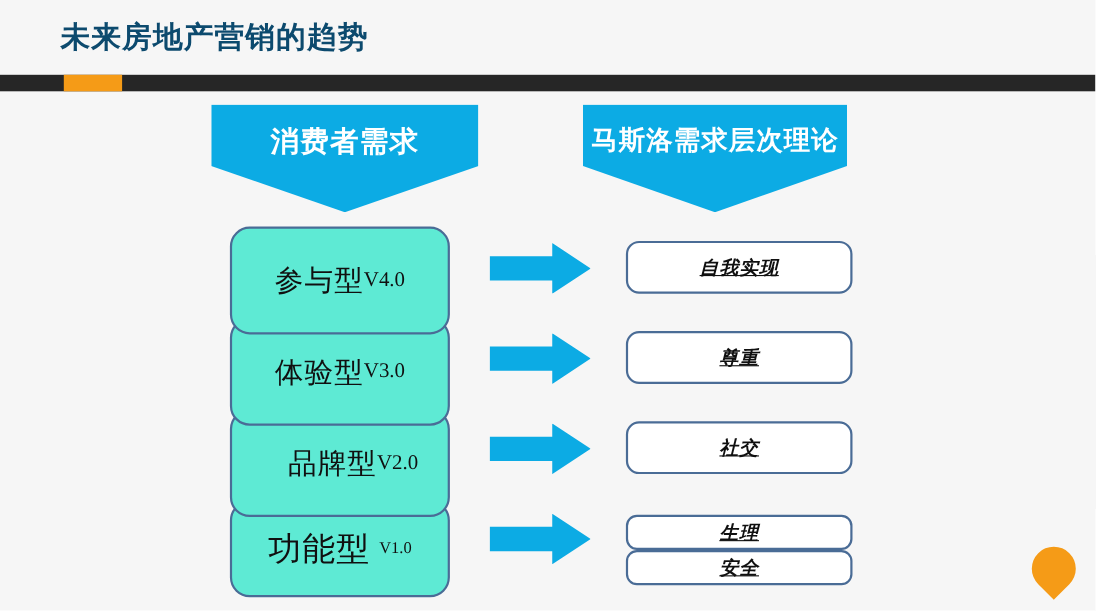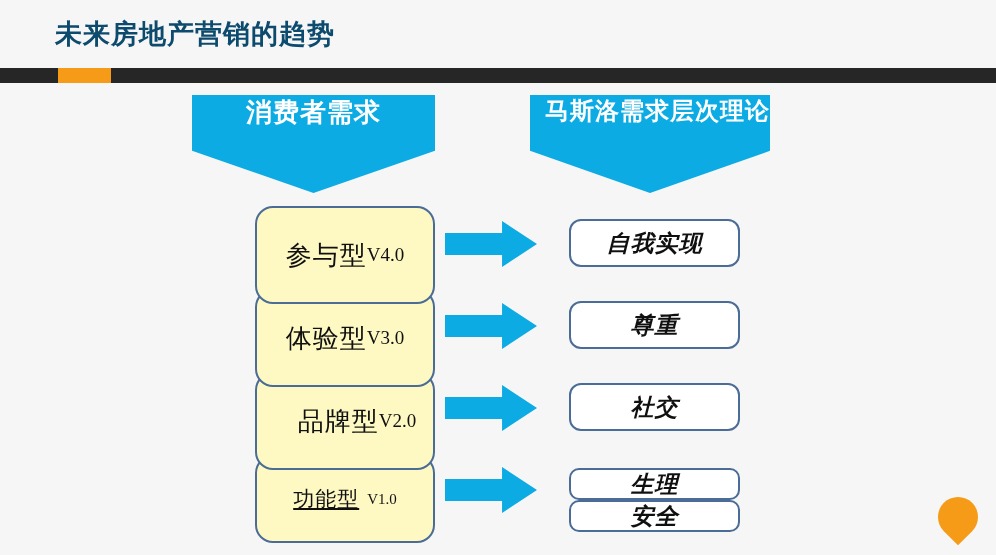--- a/index.html
+++ b/index.html
@@ -54,68 +54,67 @@
     clip-path: polygon(0 0, 100% 0, 100% 57%, 50% 100%, 0 57%);
     color: #ffffff;
     font-size: 26px;
     font-weight: bold;
     letter-spacing: 1px;
     text-align: center;
     box-sizing: border-box;
   }
   .banner-label {
     display: block;
-    padding-top: 0;
+    padding-top: 16px;
     white-space: nowrap;
   }
   #banner-consumer {
     left: 192px;
     top: 95px;
     width: 243px;
     height: 98px;
   }
   #banner-maslow {
     left: 530px;
     top: 95px;
     width: 240px;
     height: 98px;
   }
-  #banner-maslow .banner-label { font-size: 24px; text-align: right; }
+  #banner-maslow .banner-label { font-size: 24px; }
 
   
   .lbox {
     position: absolute;
     left: 209px;
-    width: 180px;
-    background: #fef9c3;
+    width: 200px;
+    background: #5eead4;
     border: 2px solid #4a6c96;
     border-radius: 18px;
     box-sizing: border-box;
     display: flex;
     align-items: center;
     justify-content: center;
     color: #101010;
     white-space: nowrap;
-    margin-left: 46px;
   }
   .lbox .cn {
     font-size: 26px;
     font-weight: 400;
     letter-spacing: 1px;
   }
   .lbox .ver {
     font-size: 19px;
     font-weight: 400;
     font-family: "Liberation Serif", "DejaVu Serif", serif;
   }
   #lbox-v4 { top: 206px;  height: 98px; z-index: 4; }
   #lbox-v3 { top: 289px;  height: 98px; z-index: 3; }
   #lbox-v2 { top: 372px;  height: 98px; z-index: 2; padding-left: 24px; }
   #lbox-v1 { top: 455px;  height: 88px; z-index: 1; }
-  #lbox-v1 .cn { font-size: 21px; text-decoration: underline; }
+  #lbox-v1 .cn { font-size: 30px; }
   #lbox-v1 .ver { margin-left: 8px; font-size: 15px; }
 
   
   .arrow {
     position: absolute;
     left: 445px;
     width: 92px;
     height: 46px;
     background: #0cabe4;
     -webkit-clip-path: polygon(0 26%, 62% 26%, 62% 0, 100% 50%, 62% 100%, 62% 74%, 0 74%);
@@ -123,35 +122,36 @@
   }
   #arrow-1 { top: 221px; }
   #arrow-2 { top: 303px; }
   #arrow-3 { top: 385px; }
   #arrow-4 { top: 467px; }
 
   
   .rbox {
     position: absolute;
     left: 569px;
-    width: 171px;
+    width: 206px;
     height: 48px;
     background: #ffffff;
     border: 2px solid #4a6c96;
     border-radius: 12px;
     box-sizing: border-box;
     display: flex;
     align-items: center;
     justify-content: center;
-    font-size: 23px;
+    font-size: 17px;
     font-weight: bold;
     font-style: italic;
     color: #101010;
     letter-spacing: 1px;
     white-space: nowrap;
+    text-decoration: underline;
   }
   #rbox-self    { top: 219px; }
   #rbox-esteem  { top: 301px; }
   #rbox-social  { top: 383px; }
   #rbox-physio  { top: 468px; height: 32px; border-radius: 10px; }
   #rbox-safety  { top: 500px; height: 32px; border-radius: 10px; }
 
   
   #pin-logo {
     position: absolute;

